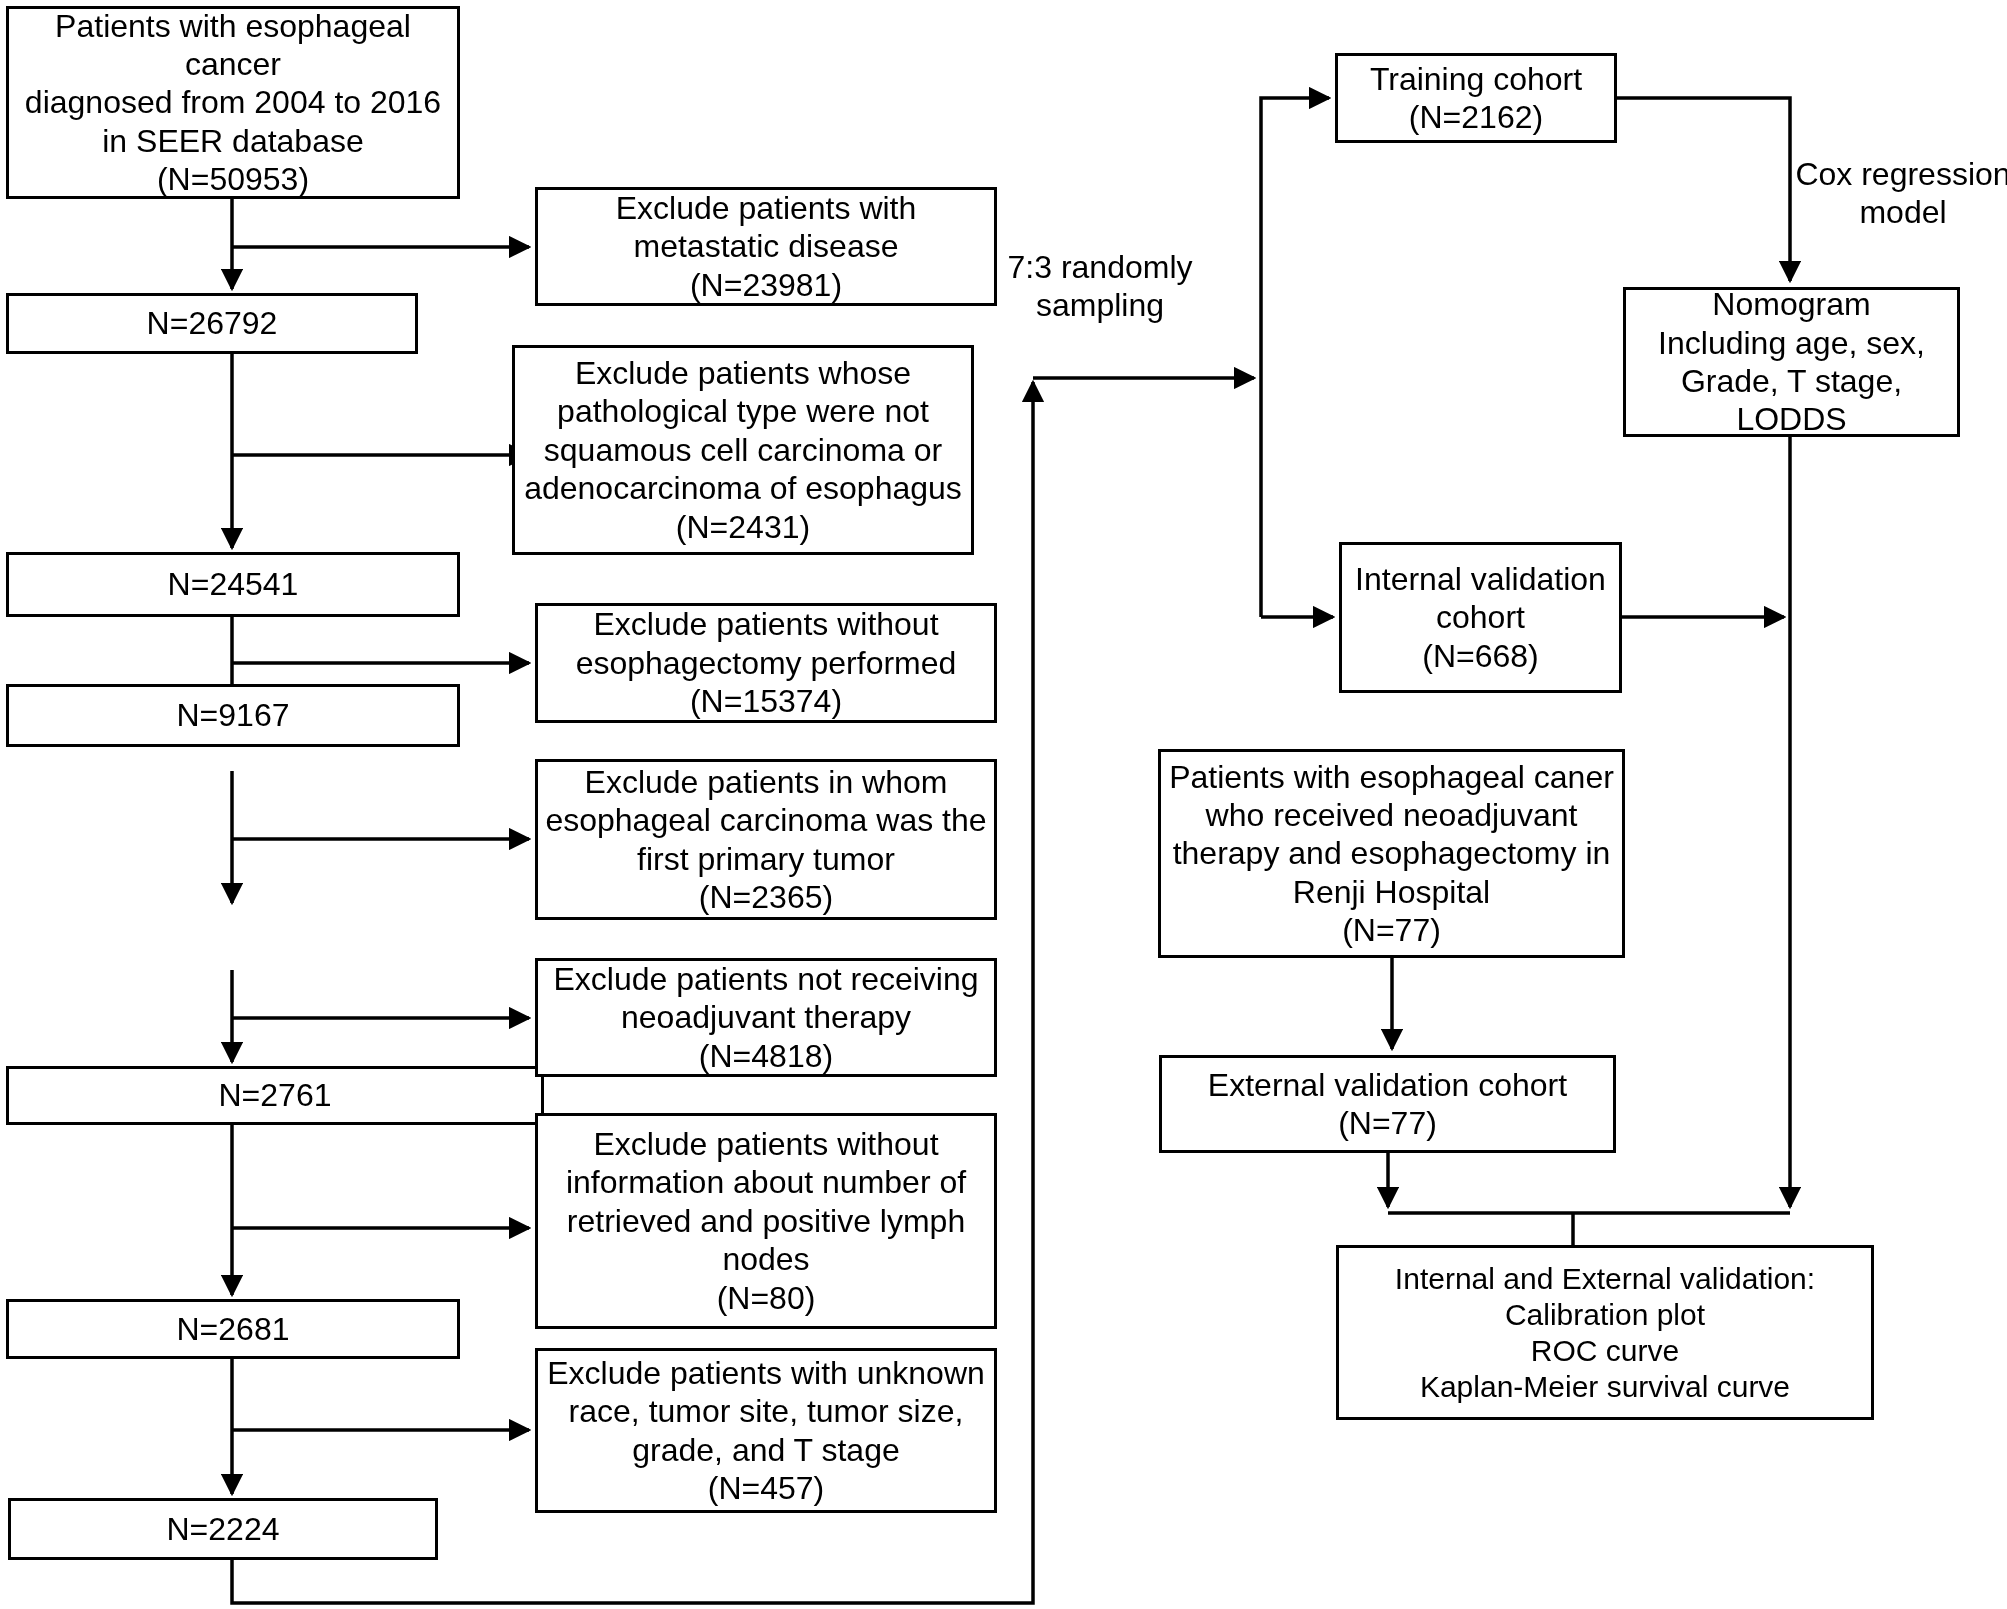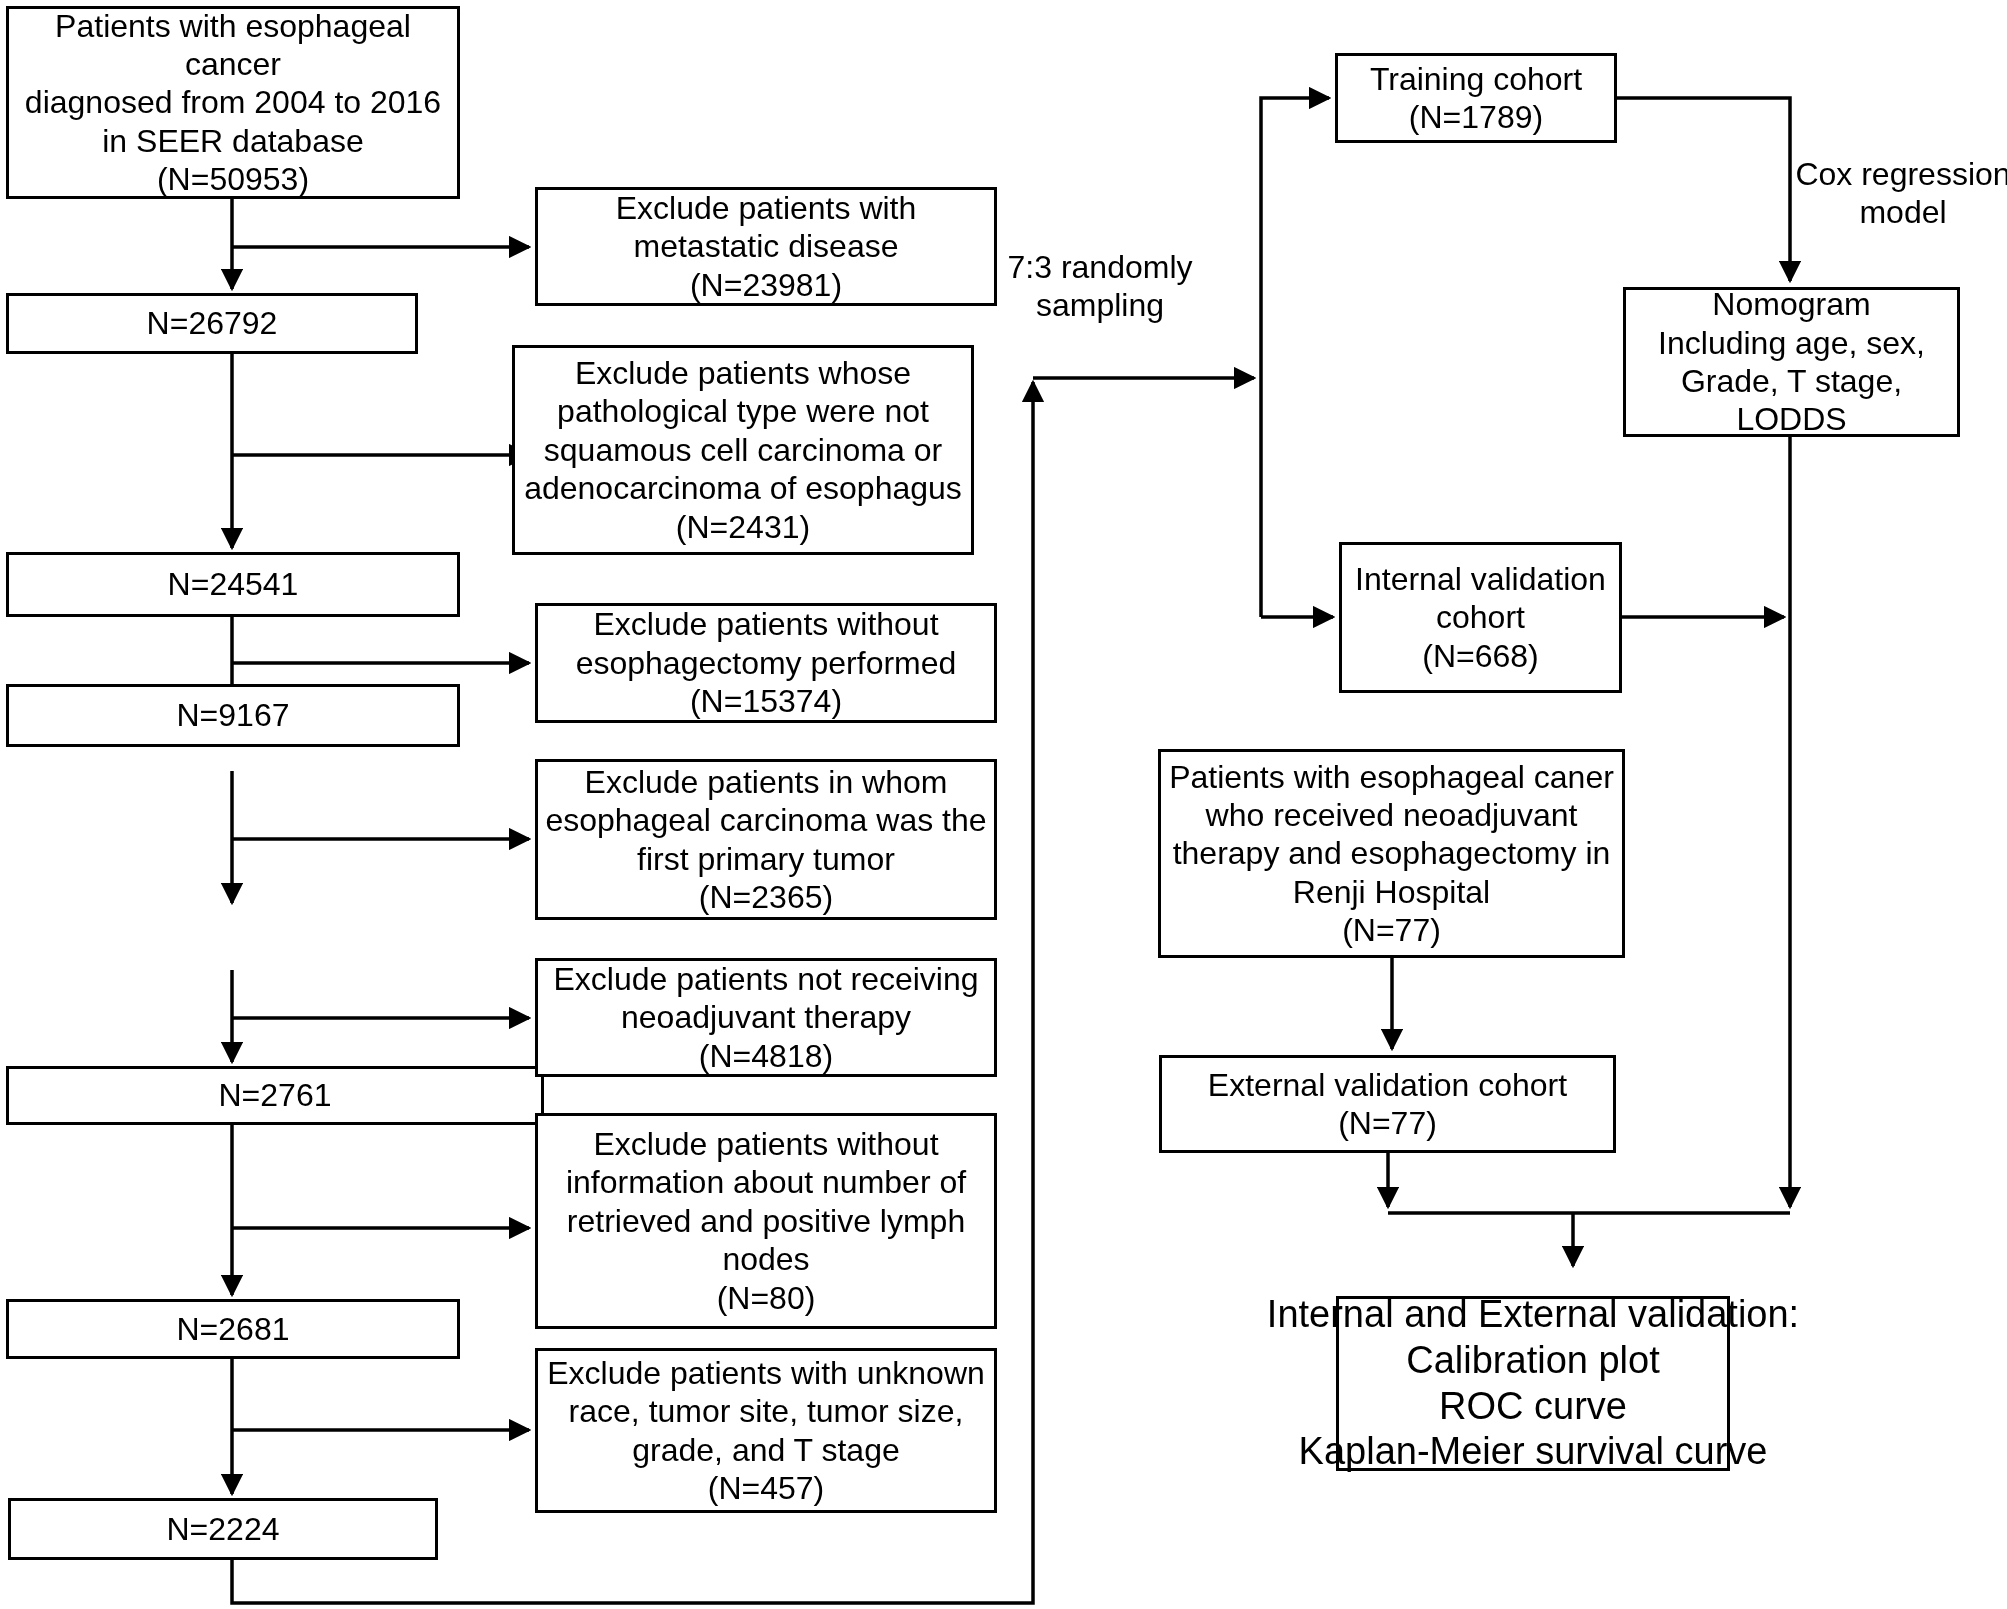--- a/index.html
+++ b/index.html
@@ -102,36 +102,36 @@
 information about number of
 retrieved and positive lymph
 nodes
 (N=80)</div>
   <div class="box" style="left:535px;top:1348px;width:462px;height:165px">Exclude patients with unknown
 race, tumor site, tumor size,
 grade, and T stage
 (N=457)</div>
 
   <div class="box" style="left:1335px;top:53px;width:282px;height:90px">Training cohort
-(N=1789)</div>
+(N=2162)</div>
   <div class="box" style="left:1623px;top:287px;width:337px;height:150px">Nomogram
 Including age, sex,
 Grade, T stage,
 LODDS</div>
   <div class="box" style="left:1339px;top:542px;width:283px;height:151px">Internal validation
 cohort
 (N=668)</div>
   <div class="box" style="left:1158px;top:749px;width:467px;height:209px">Patients with esophageal caner
 who received neoadjuvant
 therapy and esophagectomy in
 Renji Hospital
 (N=77)</div>
   <div class="box" style="left:1159px;top:1055px;width:457px;height:98px">External validation cohort
 (N=77)</div>
-  <div class="box" style="left:1336px;top:1296px;width:394px;height:175px;font-size:38px">Internal and External validation:
+  <div class="box" style="left:1336px;top:1245px;width:538px;height:175px;font-size:30px">Internal and External validation:
 Calibration plot
 ROC curve
 Kaplan-Meier survival curve</div>
 
   <div class="label" style="left:990px;top:248px;width:220px">7:3 randomly
 sampling</div>
   <div class="label" style="left:1793px;top:155px;width:220px">Cox regression
 model</div>
 
 </div>

